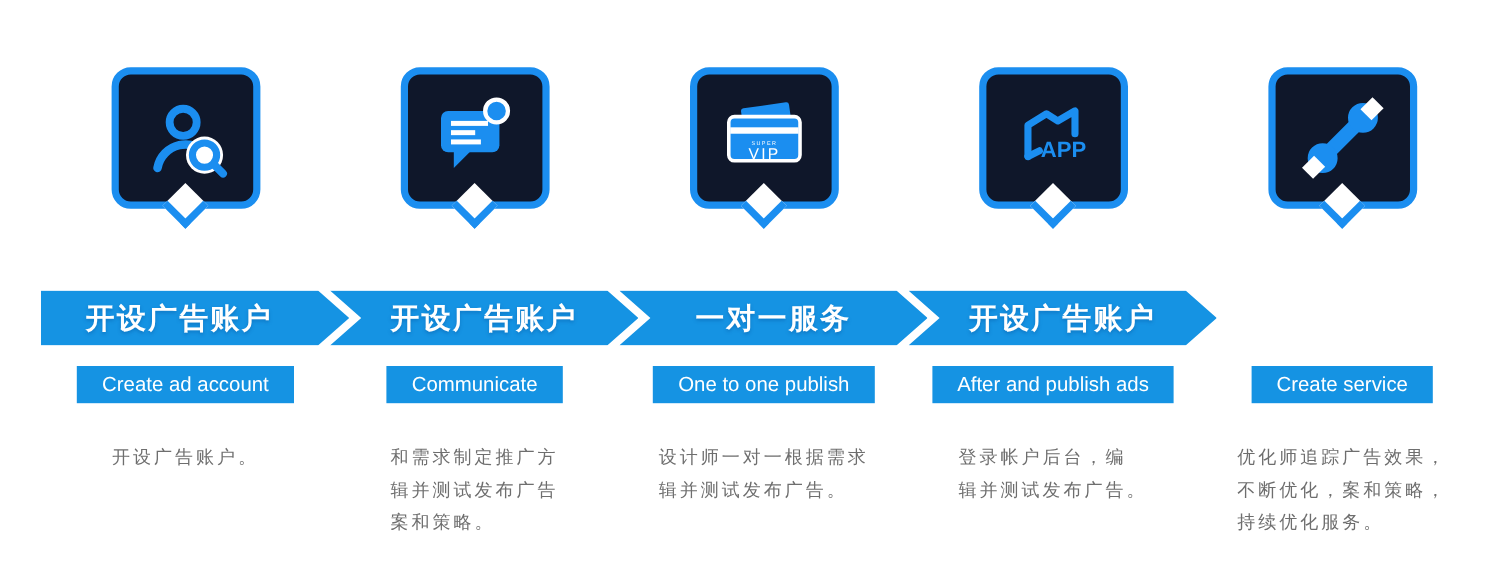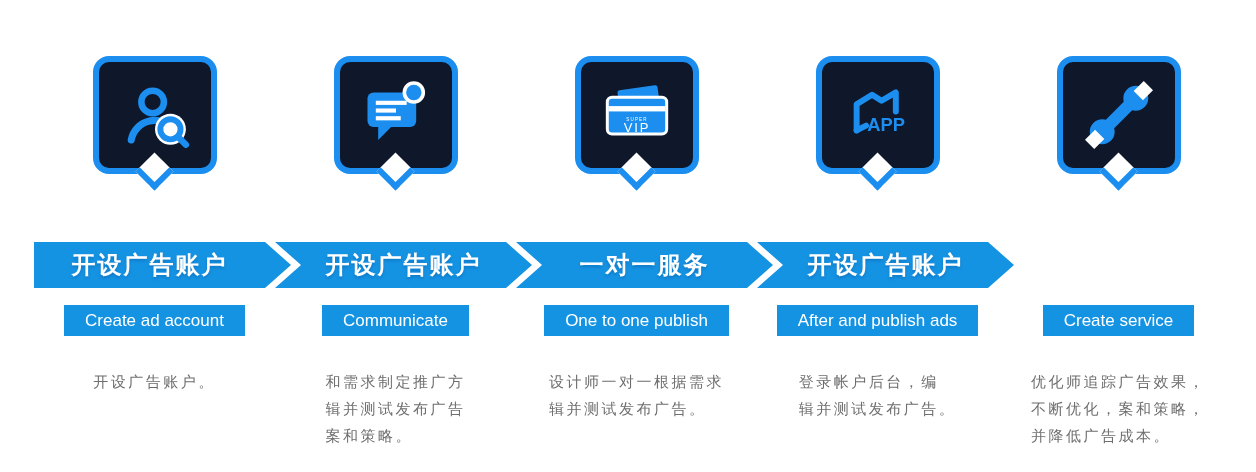--- a/index.html
+++ b/index.html
@@ -200,16 +200,16 @@
     <div class="desc">
       <div>登录帐户后台，编</div>
       <div>辑并测试发布广告。</div>
       <div></div>
     </div>
   </div>
   <div class="desc-cell">
     <div class="desc">
       <div>优化师追踪广告效果，</div>
       <div>不断优化，案和策略，</div>
-      <div>并降低广告成本。</div>
+      <div>持续优化服务。</div>
     </div>
   </div>
 </div>
 
 </body></html>

